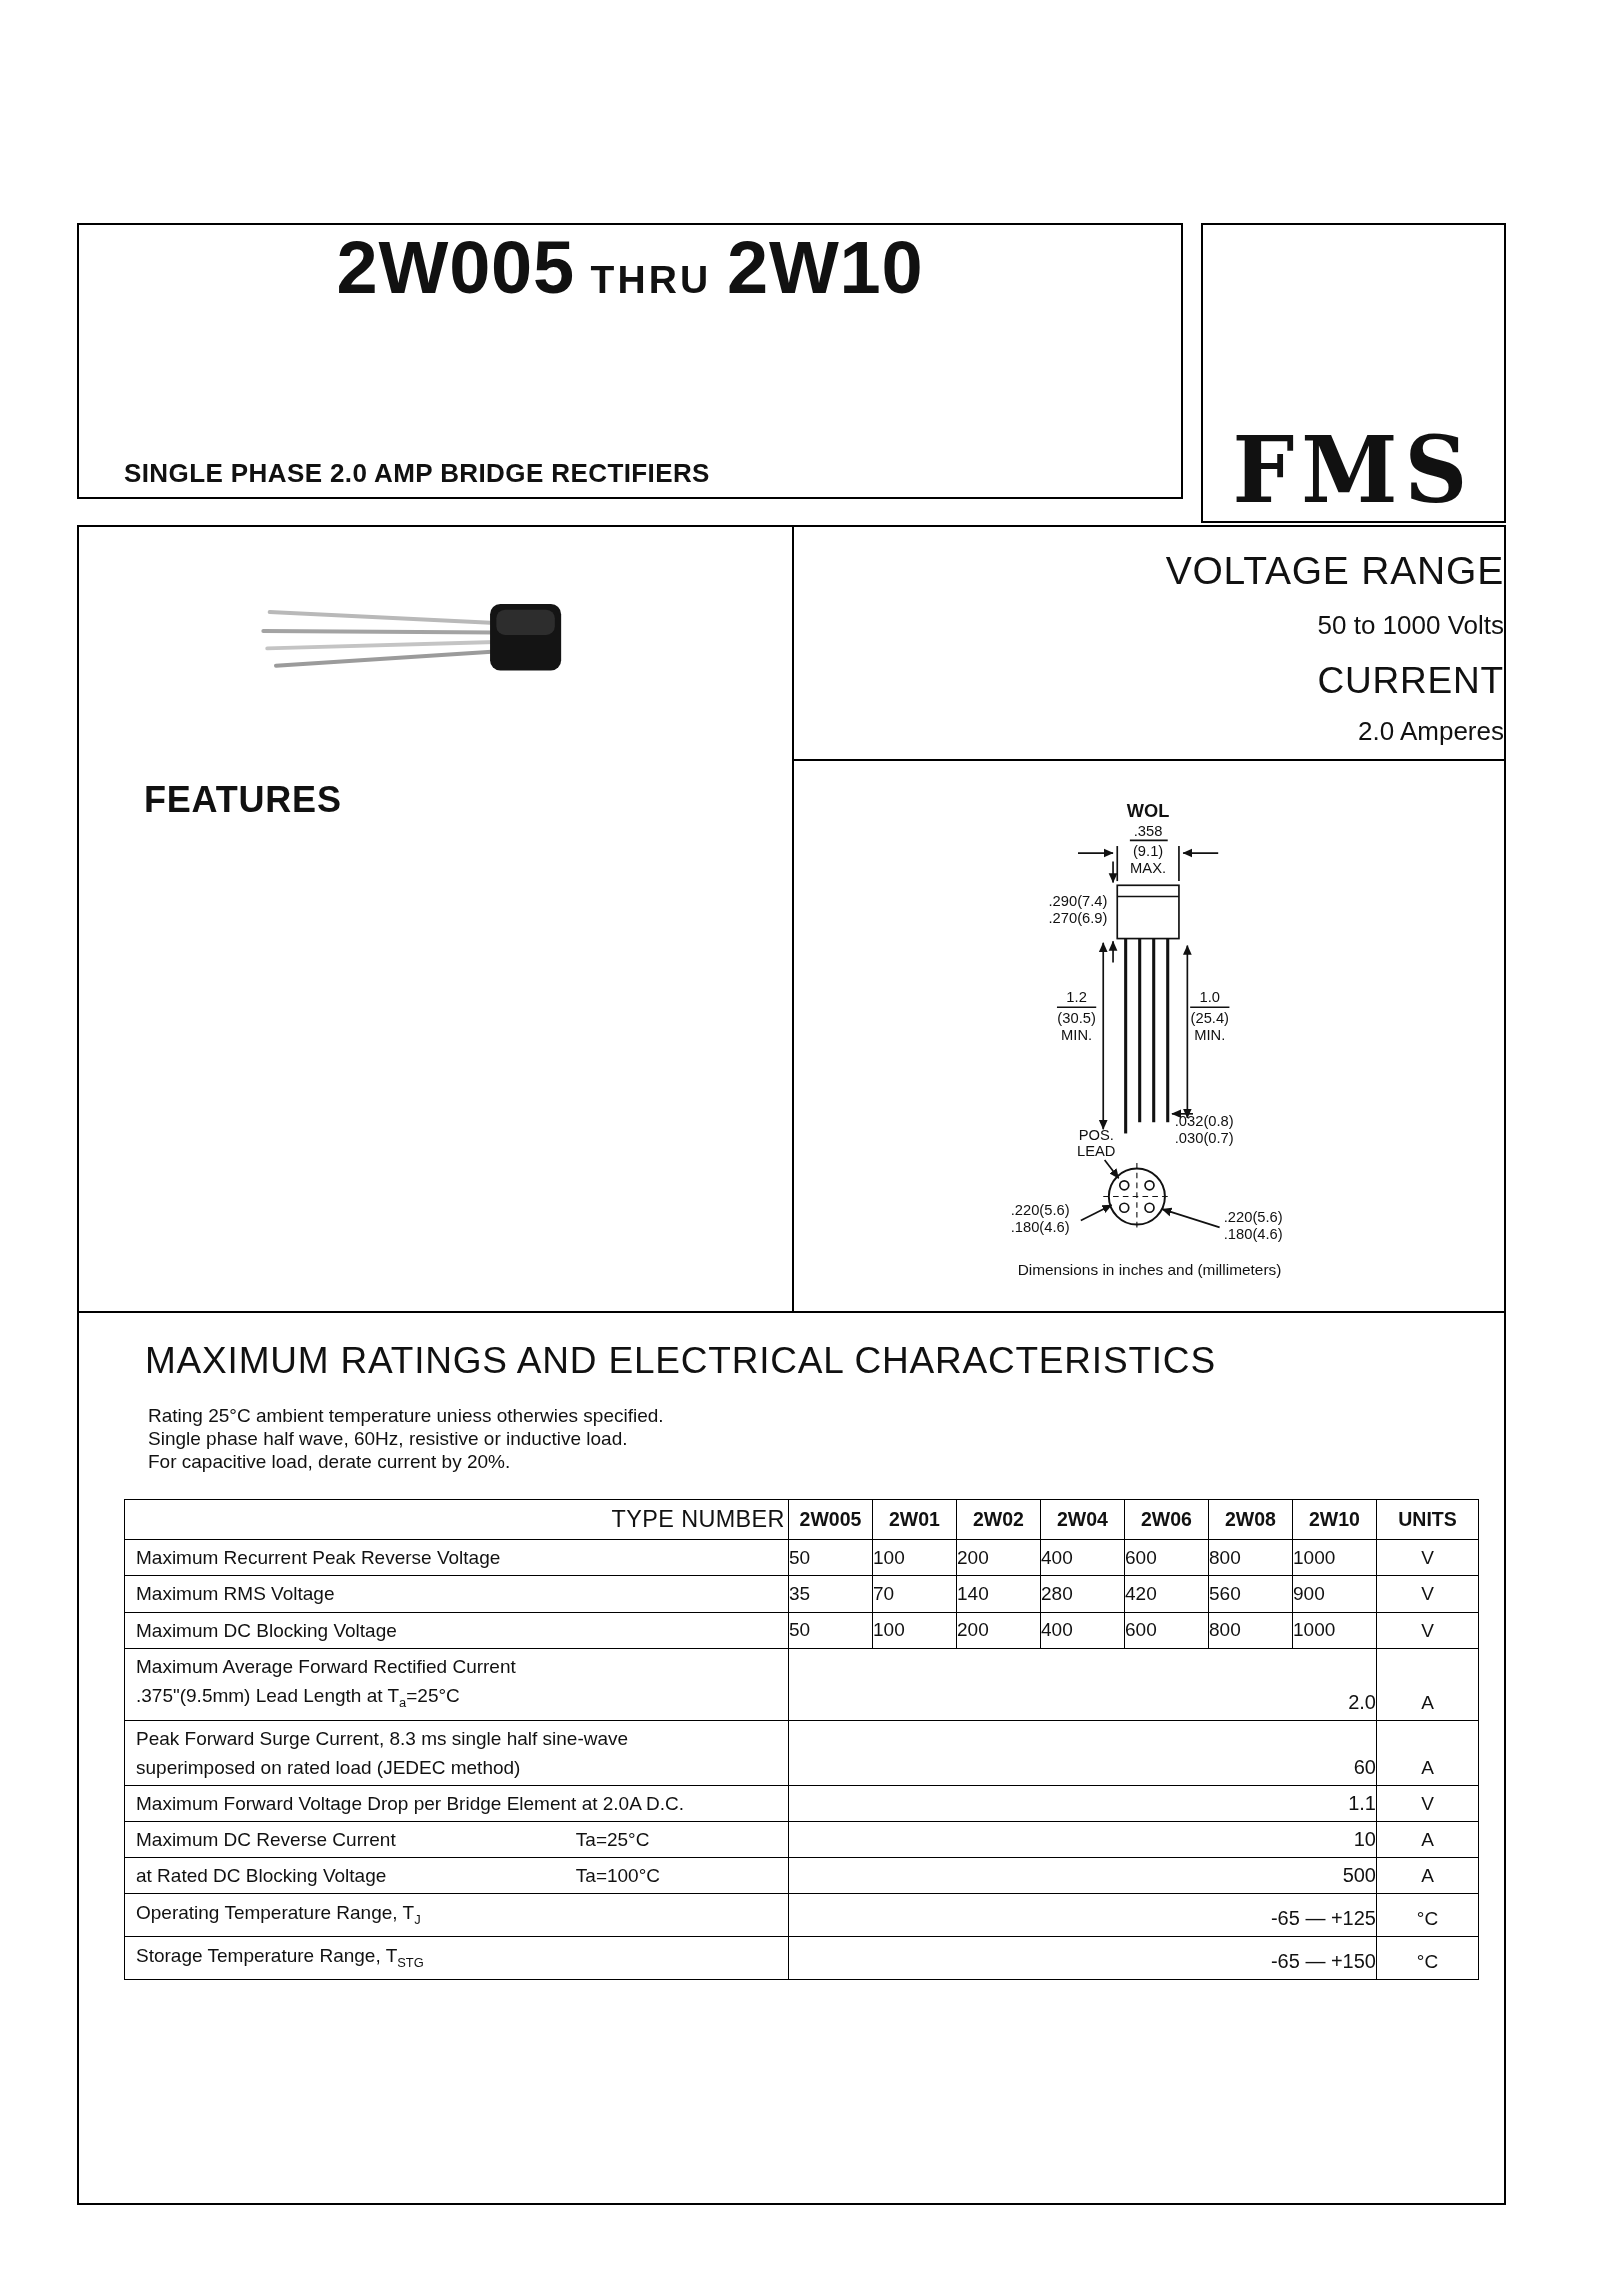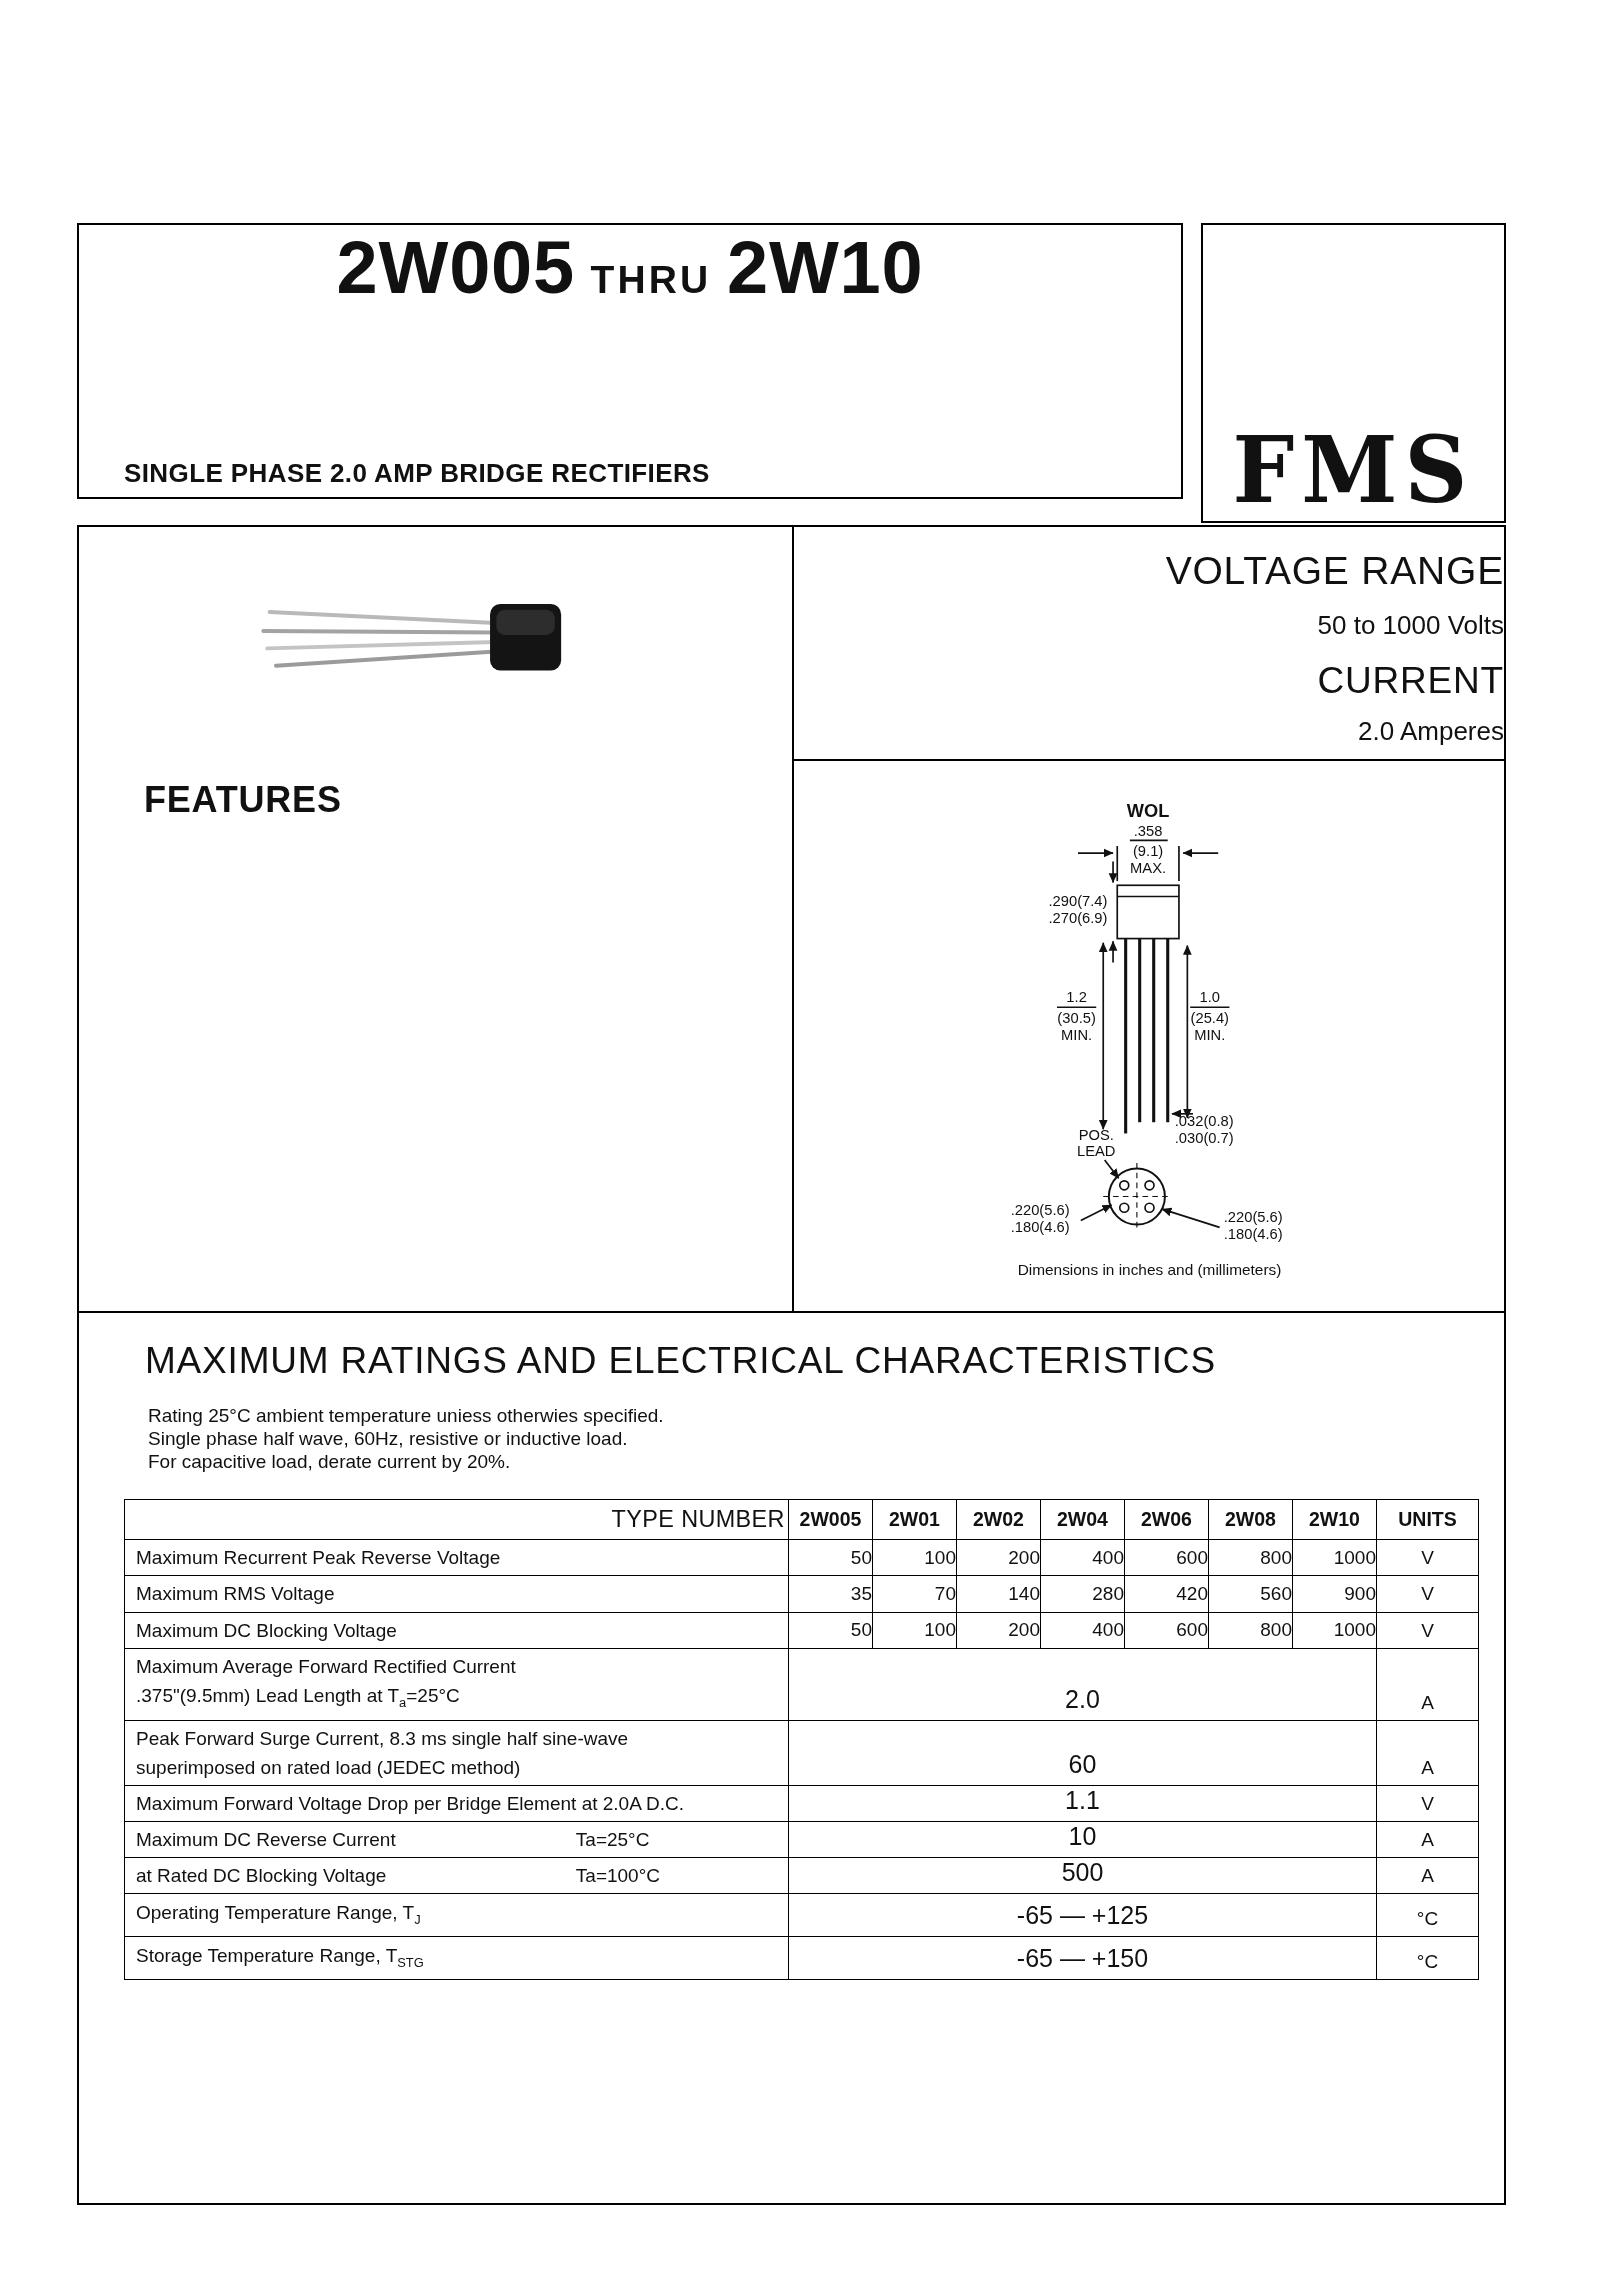--- a/index.html
+++ b/index.html
@@ -46,22 +46,22 @@
   
   .ratings-h { font-size: 37px; font-weight: 400; letter-spacing: 0.8px; margin: 26.6px 0 0 66px; }
   .notes { margin: 22px 0 0 69px; font-size: 19px; line-height: 23.4px; }
 
   .ratings-table { border-collapse: collapse; table-layout: fixed; width: 1351px; margin: 25px 0 0 45px; }
   .ratings-table th, .ratings-table td { border: 1.6px solid #000; }
   .h-label { text-align: right; font-weight: normal; font-size: 23.4px; padding: 6.2px 3.1px 6.2px 11px; letter-spacing: 0.4px; }
   .h-part, .h-units { font-size: 19.5px; font-weight: bold; text-align: center; padding: 6.2px 1.6px; }
   td.lbl { font-size: 19px; text-align: left; padding: 3.1px 4.7px 3.1px 11px; position: relative; }
   .lbl-line { line-height: 29px; }
-  td.val { font-size: 19px; text-align: right; height: 34px; }
-  td.spanval { font-size: 25px; text-align: center; vertical-align: bottom; padding-bottom: 6.2px; }
+  td.val { font-size: 19px; text-align: left; height: 34px; }
+  td.spanval { font-size: 20px; text-align: right; vertical-align: bottom; padding-bottom: 6.2px; }
   td.unit { font-size: 19px; text-align: center; vertical-align: bottom; padding-bottom: 6.2px; }
   sub { font-size: 68%; }
   .tab-part { position: absolute; left: 68%; }
 </style>
 </head>
 <body>
 
 <div class="page">
 
   <section class="box title-box">

